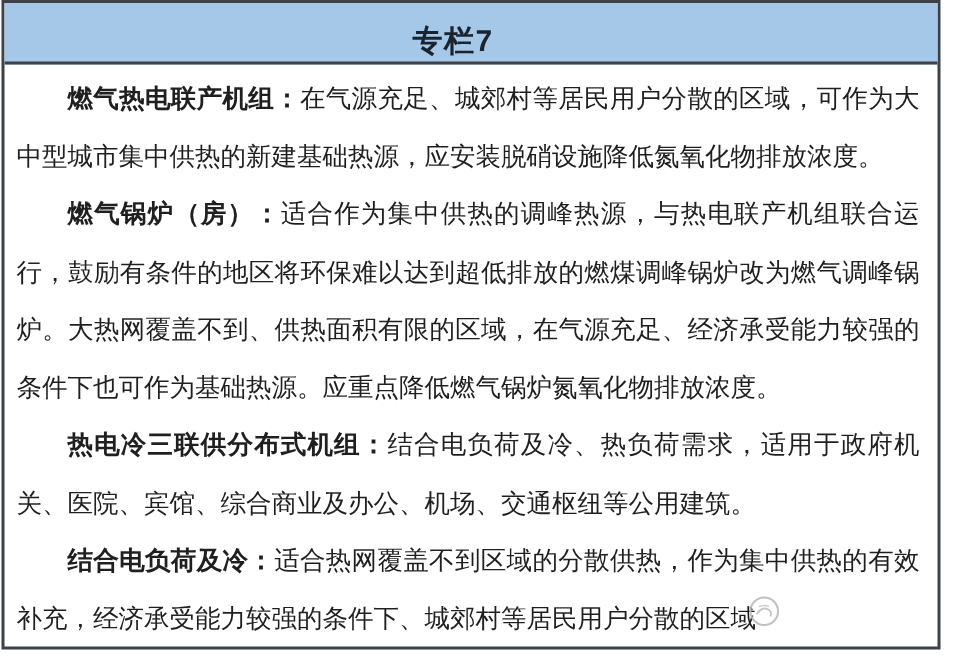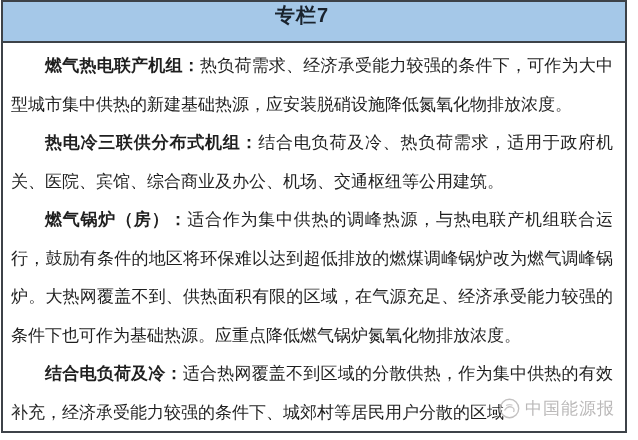--- a/index.html
+++ b/index.html
@@ -25,21 +25,21 @@
     height: 433px;
     border: 2px solid #3d4248;
     box-sizing: border-box;
     background: #ffffff;
   }
   .header-band {
     height: 39px;
     background: #a5c8e8;
     border-bottom: 2px solid #3d4248;
     display: flex;
-    align-items: flex-start;
+    align-items: flex-end;
     justify-content: center;
     font-family: "Liberation Sans", "DejaVu Sans", sans-serif;
     font-weight: bold;
     font-size: 20px;
     color: #1a232e;
     letter-spacing: 1px;
   }
   .header-band .column-label {
     margin-right: 24px;
   }
@@ -80,31 +80,30 @@
 <body>
 
 <div class="stage">
   <div class="doc-box">
 
     <div class="header-band">
       <span class="column-label">专栏7</span>
     </div>
 
     <div class="doc-body">
-      <p><span class="lead">燃气热电联产机组：</span><span>热负荷需求、经济承受能力较强的条件下，可作为大中型城市集中供热的新建基础热源，应安装脱硝设施降低氮氧化物排放浓度。</span></p>
+      <p><span class="lead">燃气热电联产机组：</span><span>在气源充足、城郊村等居民用户分散的区域，可作为大中型城市集中供热的新建基础热源，应安装脱硝设施降低氮氧化物排放浓度。</span></p>
+      <p><span class="lead">燃气锅炉（房）：</span><span>适合作为集中供热的调峰热源，与热电联产机组联合运行，鼓励有条件的地区将环保难以达到超低排放的燃煤调峰锅炉改为燃气调峰锅炉。大热网覆盖不到、供热面积有限的区域，在气源充足、经济承受能力较强的条件下也可作为基础热源。应重点降低燃气锅炉氮氧化物排放浓度。</span></p>
       <p><span class="lead">热电冷三联供分布式机组：</span><span>结合电负荷及冷、热负荷需求，适用于政府机关、医院、宾馆、综合商业及办公、机场、交通枢纽等公用建筑。</span></p>
-      <p><span class="lead">燃气锅炉（房）：</span><span>适合作为集中供热的调峰热源，与热电联产机组联合运行，鼓励有条件的地区将环保难以达到超低排放的燃煤调峰锅炉改为燃气调峰锅炉。大热网覆盖不到、供热面积有限的区域，在气源充足、经济承受能力较强的条件下也可作为基础热源。应重点降低燃气锅炉氮氧化物排放浓度。</span></p>
       <p><span class="lead">结合电负荷及冷：</span><span>适合热网覆盖不到区域的分散供热，作为集中供热的有效补充，经济承受能力较强的条件下、城郊村等居民用户分散的区域</span></p>
     </div>
 
     <div class="watermark">
       <span>
         <svg width="21" height="21" viewBox="0 0 21 21">
           <circle cx="10.5" cy="10.5" r="9.2" fill="none" stroke="#bdbbbb" stroke-width="1.4"></circle>
           <path d="M 5.5 12.5 Q 9 7 13.5 9.5 Q 16 11 14.5 14" fill="none" stroke="#c3c1c1" stroke-width="1.3"></path>
           <path d="M 7 7.5 Q 10.5 6 13.5 7.2" fill="none" stroke="#c9c7c7" stroke-width="1.1"></path>
         </svg>
       </span>
-      <span>中国能源报</span>
     </div>
 
   </div>
 </div>
 
 </body></html>

